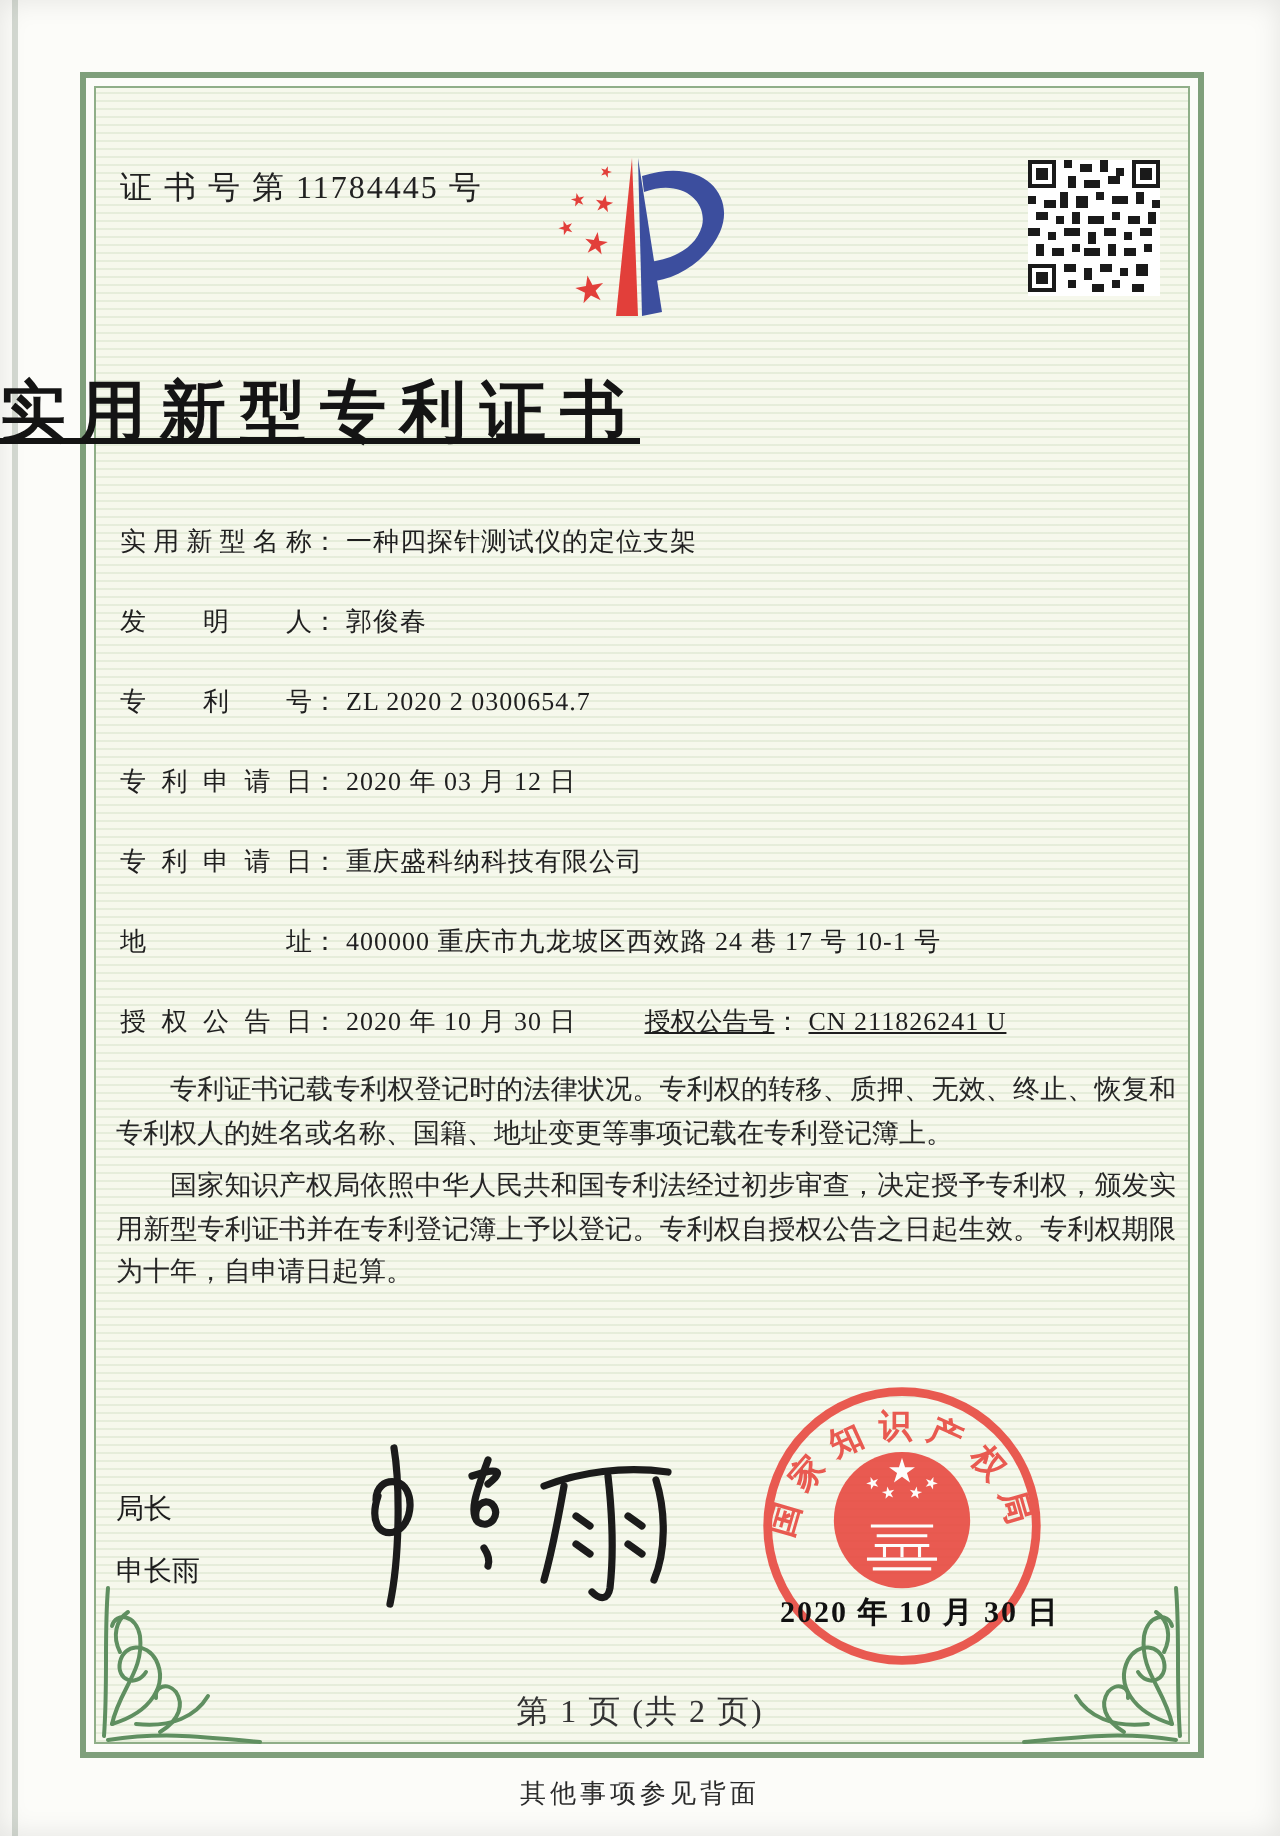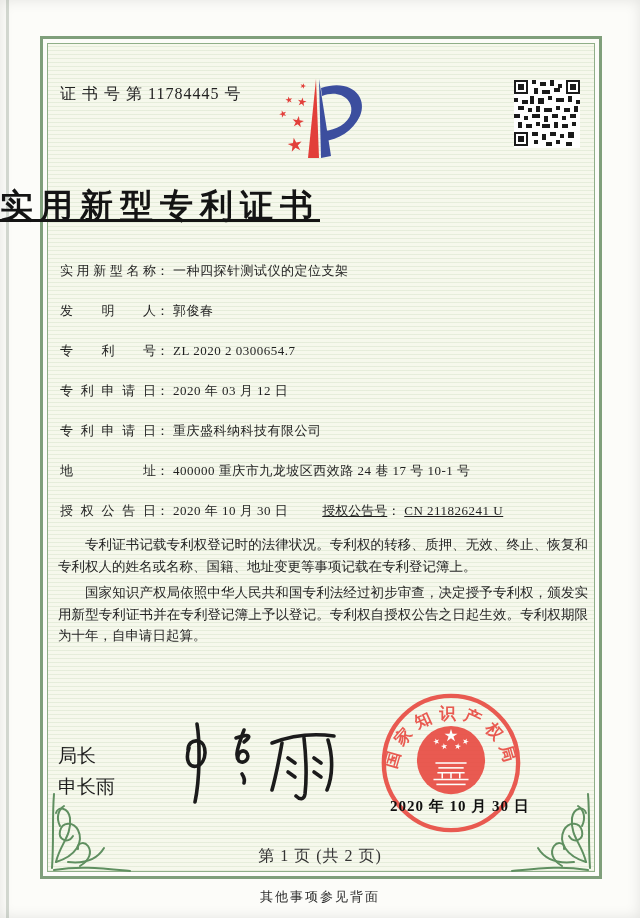--- a/index.html
+++ b/index.html
@@ -22,21 +22,21 @@
          color:#141414;letter-spacing:7px;text-decoration:underline;}
   .field-row{left:60px;width:530px;font-size:13px;color:#1f1f1f;white-space:nowrap;}
   .flabel{display:inline-block;width:96px;text-align:justify;text-align-last:justify;
           vertical-align:top;}
   .fcolon{display:inline-block;margin-right:4px;}
   .fvalue{letter-spacing:.5px;}
   .grant2{margin-left:34px;text-decoration:underline;}
   .paras{left:58px;width:530px;top:534px;font-size:13.5px;color:#262626;
          line-height:1.62;}
   .paras p{margin:0 0 4px 0;text-indent:2em;text-align:justify;}
-  .commissioner{left:58px;top:740px;font-size:19px;color:#1d1d1d;line-height:31px;}
+  .commissioner{left:58px;top:740px;font-size:14px;color:#1d1d1d;line-height:31px;}
   .page-num{left:0;right:0;top:846px;text-align:center;font-size:16px;color:#333;
             letter-spacing:1px;}
   .footer-note{left:0;right:0;top:888px;text-align:center;font-size:13px;color:#2b2b2b;
             letter-spacing:2px;}
   .seal-date{left:390px;top:797px;font-size:15px;color:#111;letter-spacing:1px;
              font-weight:bold;z-index:5;}
   svg{display:block;}
 </style>
 </head>
 <body>

